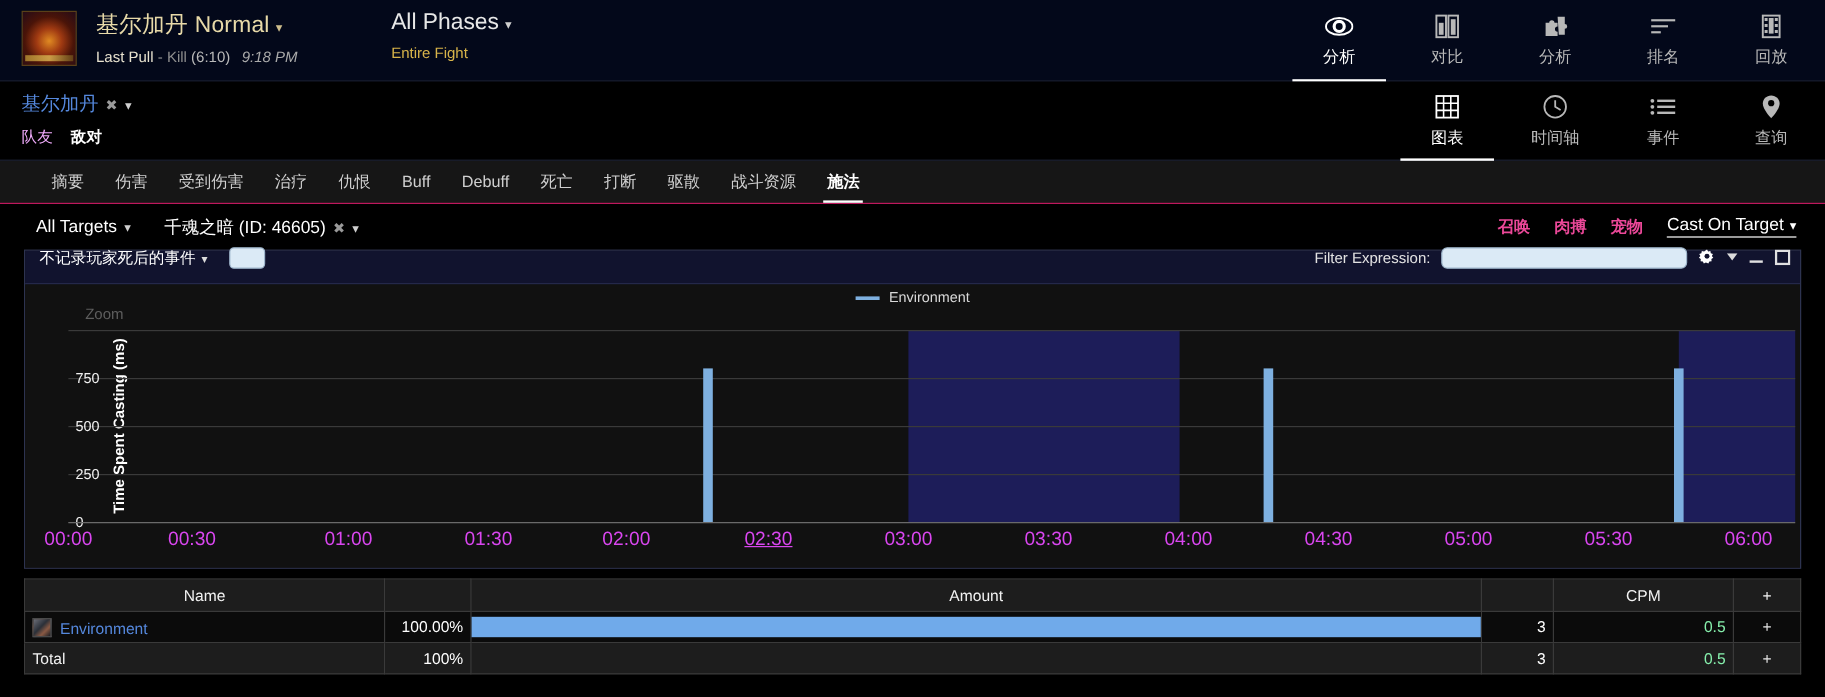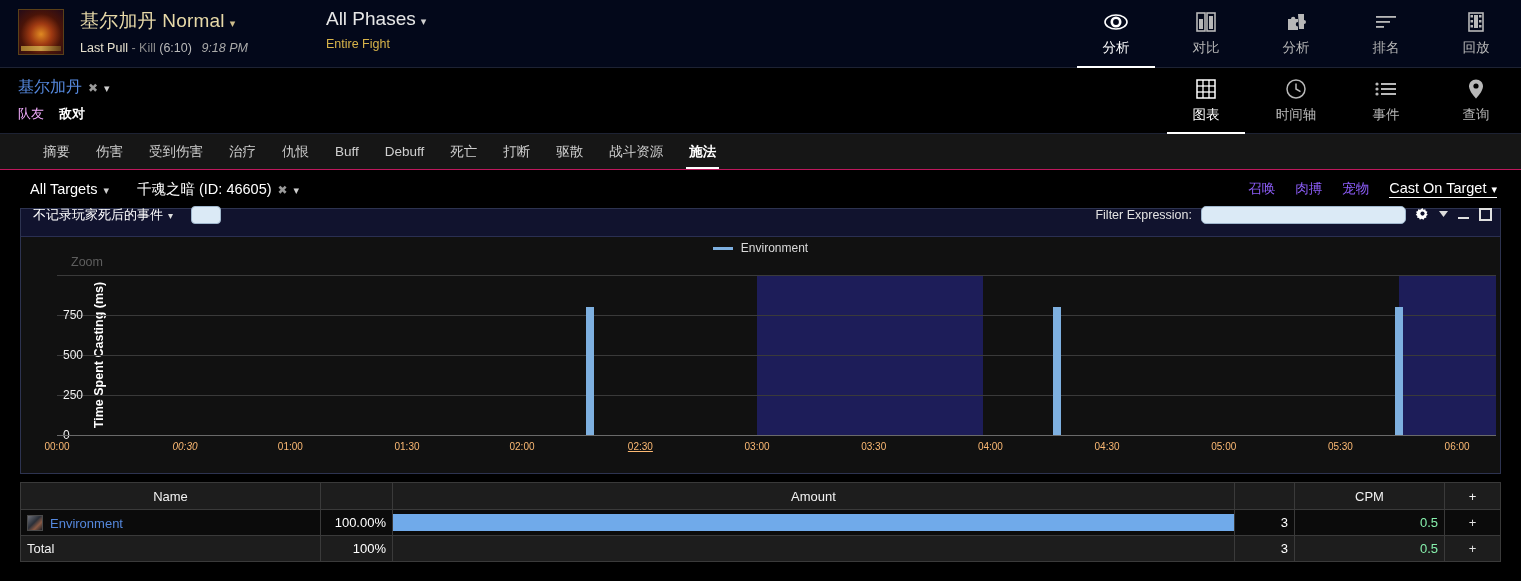--- a/index.html
+++ b/index.html
@@ -115,21 +115,21 @@
     height: 38px; background: #000000;
     display: flex; align-items: center;
     padding: 0 24px 0 30px;
   }
   .drop { font-size: 14.5px; color: #ffffff; cursor: pointer; white-space: nowrap; }
   .drop .caret { color: #cfcfcf; font-size: 11px; margin-left: 6px; }
   .target-sel { margin-left: 28px; font-size: 14.5px; color: #ffffff; white-space: nowrap; cursor: pointer; }
   .target-sel .x { color: #9a9a9a; font-size: 12px; margin-left: 6px; }
   .target-sel .caret { color: #cfcfcf; font-size: 11px; margin-left: 6px; }
   .fb-right { margin-left: auto; display: flex; align-items: center; gap: 20px; }
-  .fb-link { font-size: 13.5px; color: #8b5cf6; cursor: pointer; }
+  .fb-link { font-size: 13.5px; color: #ec4899; cursor: pointer; font-weight: bold; }
   .fb-active {
     font-size: 14.5px; color: #ffffff;
     border-bottom: 1px solid #ffffff; padding-bottom: 1px; cursor: pointer;
   }
   .fb-active .caret { font-size: 11px; margin-left: 5px; }
 
   
   .chart-panel {
     margin: 0 20px;
     height: 266px;
@@ -181,21 +181,21 @@
 
   .plot { position: absolute; left: 36px; right: 4px; top: 38px; bottom: 38px; }
   .gridline { position: absolute; left: 0; right: 0; height: 1px; background: #3a3a3a; }
   .ytick {
     position: absolute; left: 42px;
     font-size: 12px; color: #f0f0f0;
     transform: translateY(-50%);
   }
   .axis-x { position: absolute; left: 36px; right: 4px; height: 1px; background: #6a6a6a; }
   .xtick {
-    position: absolute; font-size: 10px; color: #fdba74;
+    position: absolute; font-size: 16px; color: #d946ef;
     transform: translateX(-50%); white-space: nowrap;
   }
   .shade { position: absolute; background: #1d1d59; }
   .bar { position: absolute; background: #7eb0e0; }
 
   
   .tablewrap { margin: 8px 20px 0 20px; }
   table.data { width: 100%; border-collapse: collapse; table-layout: fixed; }
   table.data th {
     background: #1d1d1d; color: #f2f2f2;
@@ -481,21 +481,21 @@
       </div>
     <div id="yticks">
         <div class="ytick" style="top: 198px;">0</div>
         <div class="ytick" style="top: 158px;">250</div>
         <div class="ytick" style="top: 118px;">500</div>
         <div class="ytick" style="top: 78px;">750</div>
       </div>
     <div class="axis-x" id="axisx" style="top: 198px;"></div>
     <div id="xticks">
         <div class="xtick" style="left: 36px; top: 204px;">00:00</div>
-        <div class="xtick" style="left: 164px; top: 204px; font-style: italic;">00:30</div>
+        <div class="xtick" style="left: 139px; top: 204px;">00:30</div>
         <div class="xtick" style="left: 269.351px; top: 204px;">01:00</div>
         <div class="xtick" style="left: 386.027px; top: 204px;">01:30</div>
         <div class="xtick" style="left: 501px; top: 204px;">02:00</div>
         <div class="xtick" style="left: 619.378px; top: 204px; text-decoration: underline;">02:30</div>
         <div class="xtick" style="left: 736.054px; top: 204px;">03:00</div>
         <div class="xtick" style="left: 852.73px; top: 204px;">03:30</div>
         <div class="xtick" style="left: 969.405px; top: 204px;">04:00</div>
         <div class="xtick" style="left: 1086.08px; top: 204px;">04:30</div>
         <div class="xtick" style="left: 1202.76px; top: 204px;">05:00</div>
         <div class="xtick" style="left: 1319.43px; top: 204px;">05:30</div>

